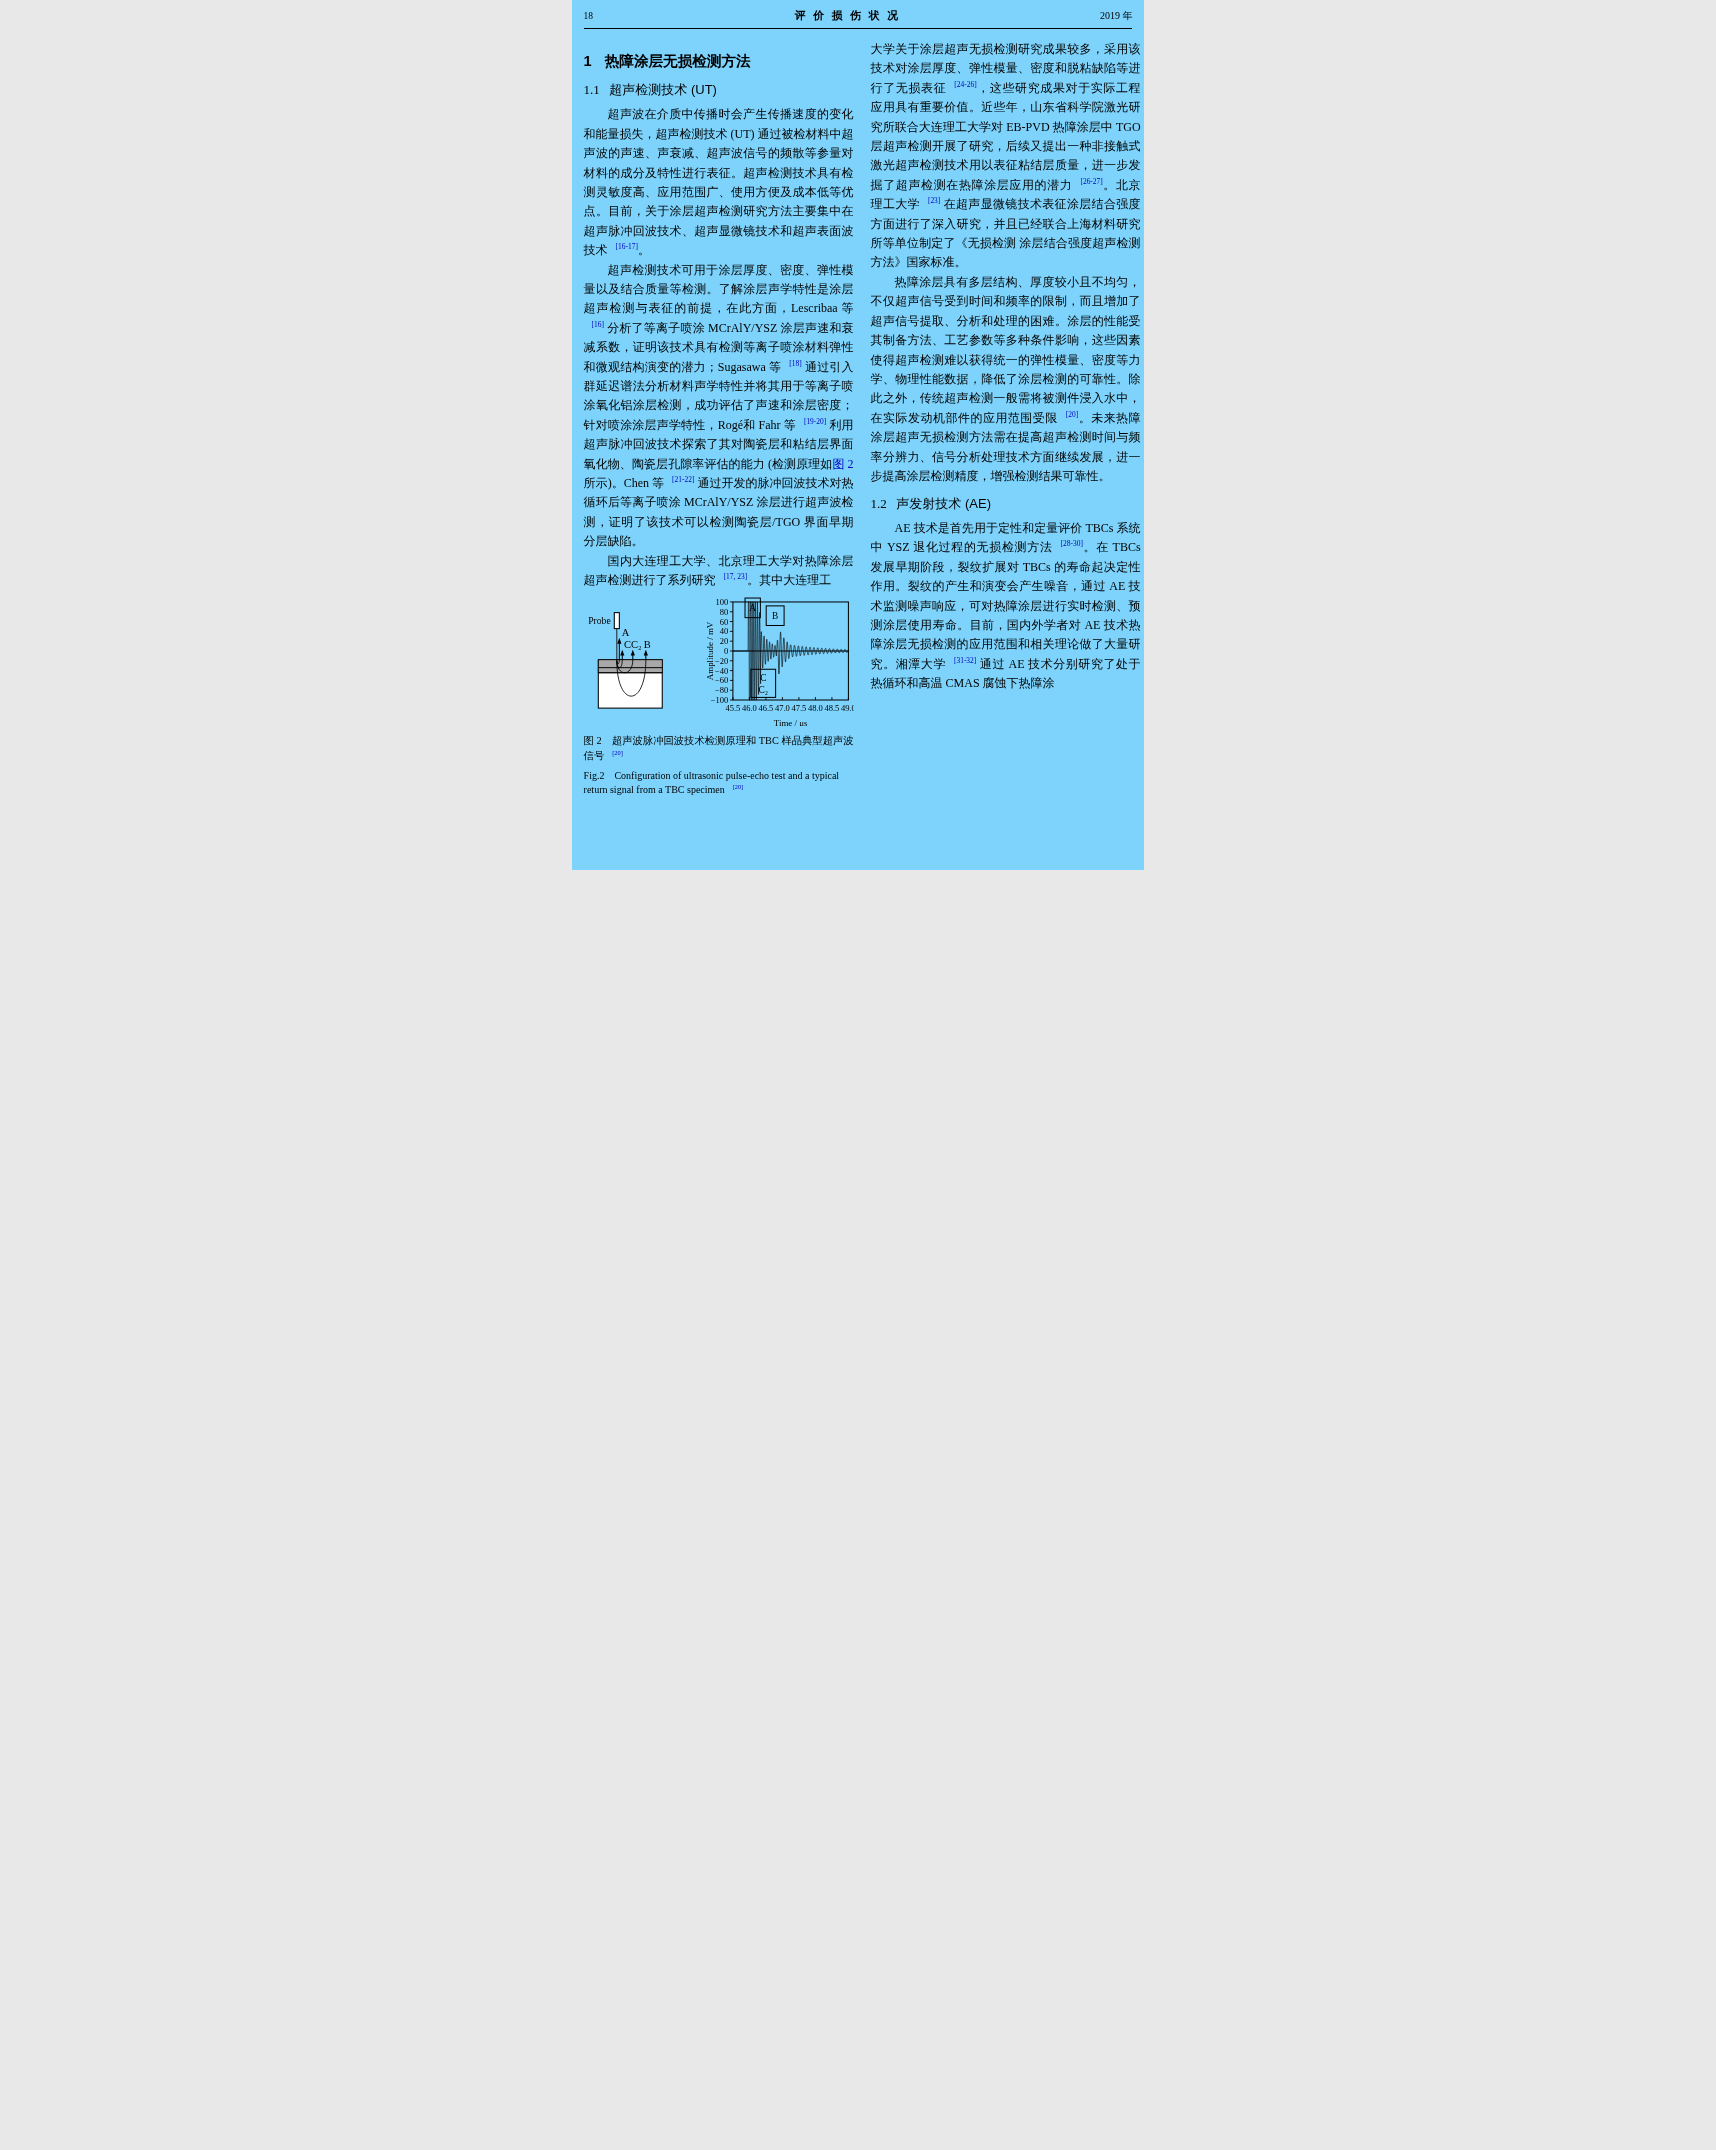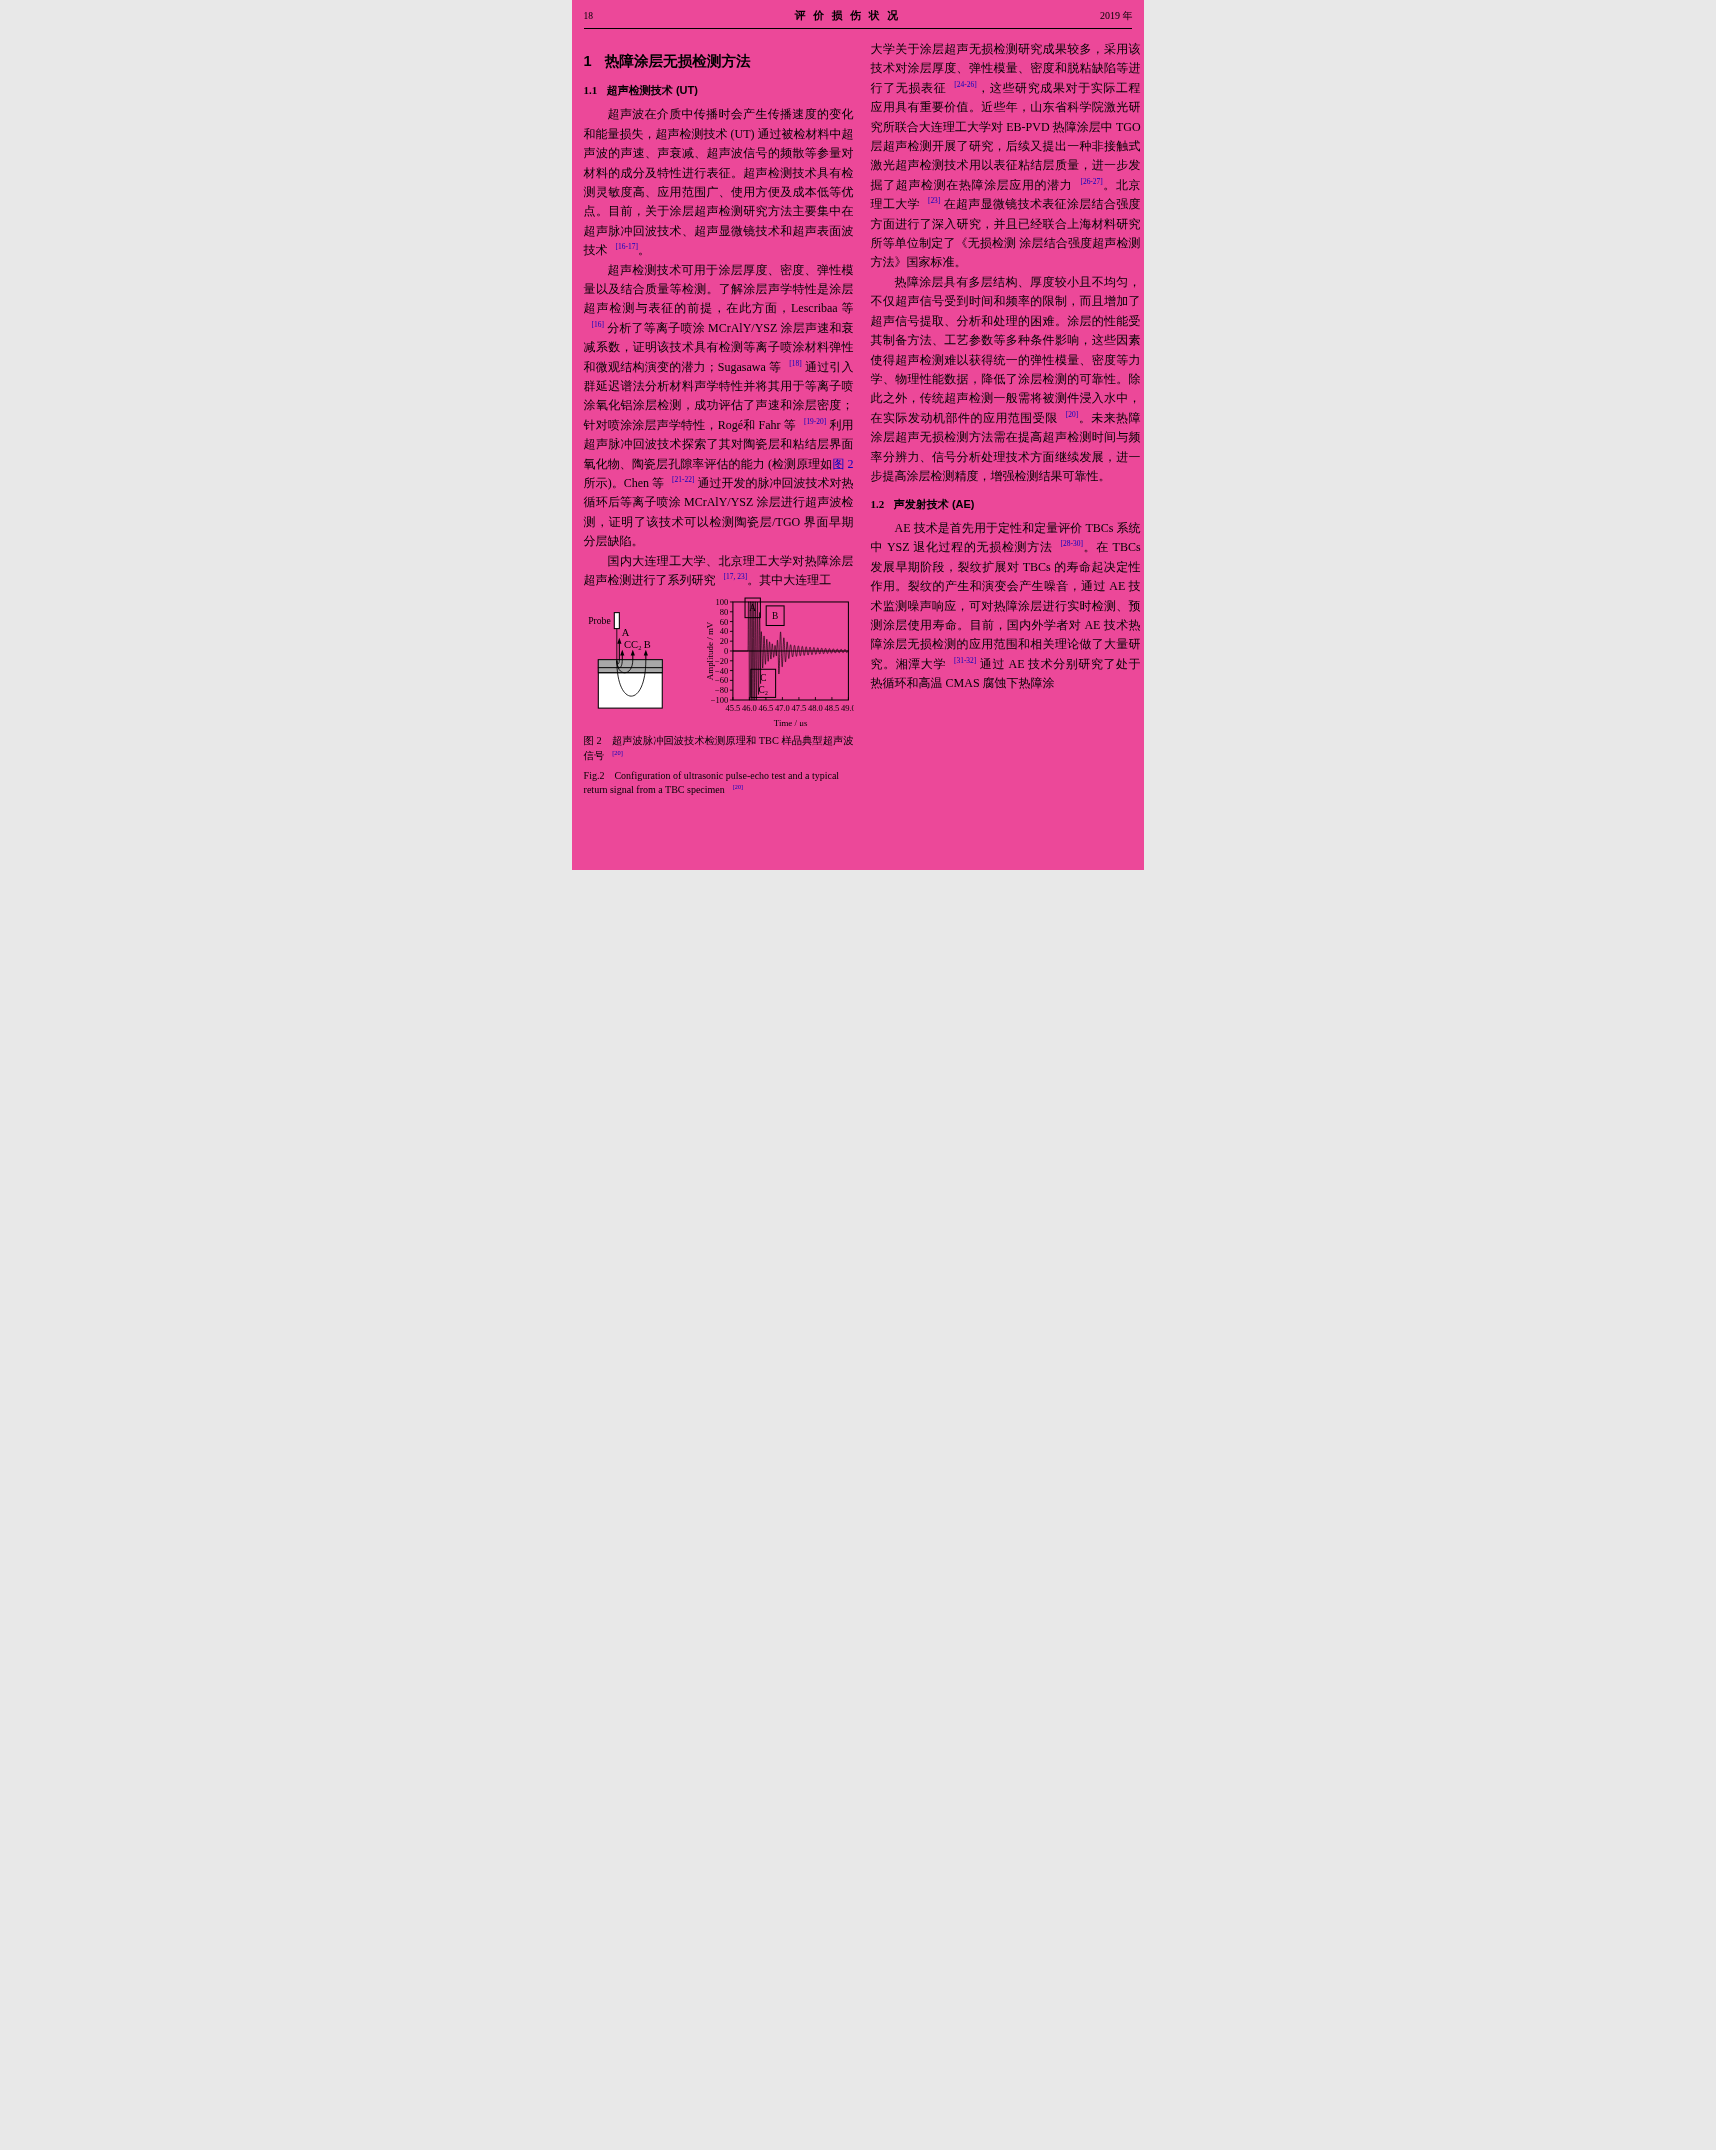--- a/index.html
+++ b/index.html
@@ -1,31 +1,31 @@
 <!DOCTYPE html>
 <html style="font-size:6.9px"><head>
 <meta charset="utf-8">
 <style>
   html,body{margin:0;padding:0;background:#e8e8e8;}
   .page{
-    position:relative;width:572px;height:870px;margin:0 auto;background:#ec4899;
+    position:relative;width:572px;height:870px;margin:0 auto;background:#7dd3fc;
     font-family:"Liberation Serif","DejaVu Serif",serif;color:#000;overflow:hidden;
   }
   .pghead{position:absolute;top:8.6px;left:11.6px;right:11.6px;display:flex;align-items:baseline;justify-content:space-between;}
   .pgno{font-size:9.5px;}
   .journal{font-size:10.8px;font-weight:bold;letter-spacing:7.7px;text-indent:7.7px;}
   .year{font-size:10px;}
   .pgrule{position:absolute;top:28px;left:11.6px;right:11.6px;border-top:1.7px solid #000;}
   .columns{position:absolute;top:40px;left:11.6px;display:flex;gap:17px;}
   .col{width:270px;font-size:12px;line-height:19.4px;text-align:justify;}
   .col p{margin:0;}
   p.indent{text-indent:2em;}
   h2.sec1{font-family:"Liberation Sans","DejaVu Sans",sans-serif;font-size:14.6px;font-weight:bold;margin:12px 0 10.3px 0;line-height:19px;}
   h2.sec1 .num{margin-right:13px;}
-  h3.sec2{font-family:"Liberation Sans","DejaVu Sans",sans-serif;font-size:11px;font-weight:bold;margin:8.6px 0 6px 0;line-height:18px;}
+  h3.sec2{font-family:"Liberation Sans","DejaVu Sans",sans-serif;font-size:13px;font-weight:normal;margin:8.6px 0 6px 0;line-height:18px;}
   h3.sec2 .num{margin-right:9.5px;font-family:"Liberation Serif","DejaVu Serif",serif;}
   sup.ref{color:#0000bf;font-size:0.62em;line-height:0;vertical-align:super;padding-left:8px;}
   .fig-link{color:#0000bf;}
   figure.fig2{margin:6px 0 0 0;padding:0;}
   .fig-row{display:flex;align-items:flex-start;}
   .fig-row svg{display:block;}
   #diagram-svg{width:122px;height:118px;margin-top:6px;}
   #chart-svg{width:148px;height:130px;}
   figcaption{margin-top:6.9px;}
   .cap-zh{font-size:10.3px;line-height:15px;text-align:justify;}

